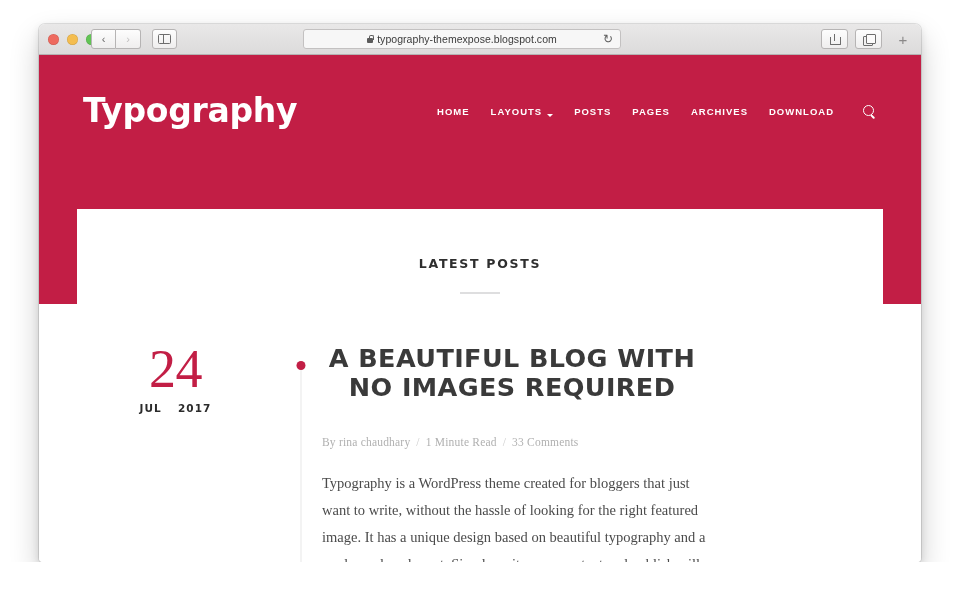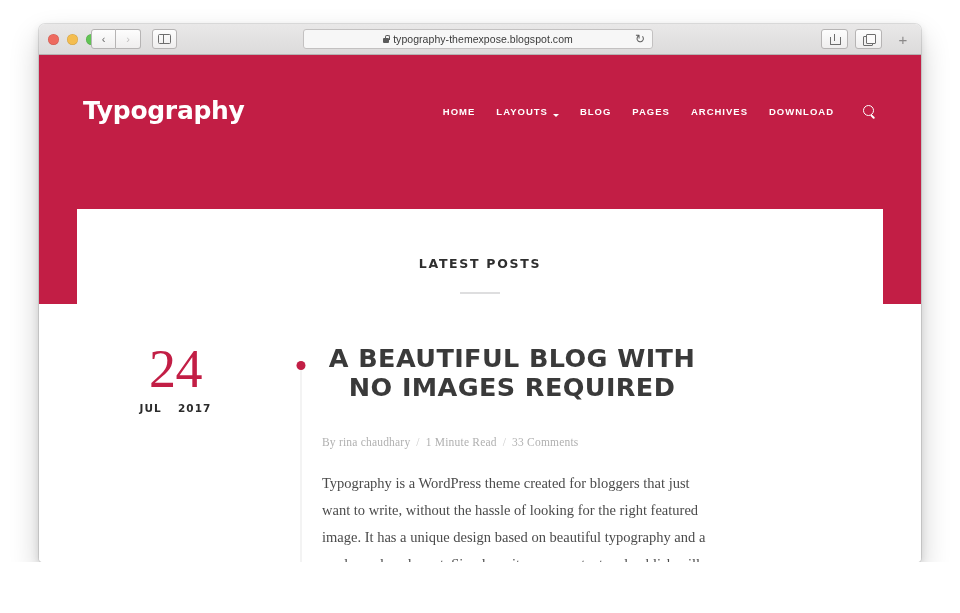--- a/index.html
+++ b/index.html
@@ -83,21 +83,21 @@
     content: "";
     position: absolute;
     left: 4px; top: 0; bottom: 0;
     width: 1px;
     background: #6d6d6d;
   }
 
   .url-bar {
     position: absolute;
     left: 264px; top: 5px;
-    width: 350px; height: 20px;
+    width: 318px; height: 20px;
     background: #f7f7f7;
     border: 1px solid #c3c1c1;
     border-radius: 3px;
     display: flex;
     align-items: center;
     justify-content: center;
   }
   .url-text {
     font-size: 10.5px;
     color: #3b3b3b;
@@ -220,21 +220,21 @@
     left: 0; top: 0;
     width: 100%;
     height: 105px;
     display: flex;
     align-items: center;
     padding: 0 43px 0 44px;
     z-index: 3;
   }
 
   .site-logo {
-    font-size: 25px;
+    font-size: 33px;
     font-weight: 700;
     color: #ffffff;
     letter-spacing: -0.3px;
     font-family: "DejaVu Sans", sans-serif;
     margin-top: 6px;
   }
 
   .main-nav {
     margin-left: auto;
     display: flex;
@@ -477,21 +477,21 @@
 
       <div class="main-nav">
         <a class="nav-item" href="#">
           <span>HOME</span>
         </a>
         <a class="nav-item" href="#">
           <span>LAYOUTS</span>
           <span class="chevron-down"></span>
         </a>
         <a class="nav-item" href="#">
-          <span>BLOG</span>
+          <span>POSTS</span>
         </a>
         <a class="nav-item" href="#">
           <span>PAGES</span>
         </a>
         <a class="nav-item" href="#">
           <span>ARCHIVES</span>
         </a>
         <a class="nav-item" href="#">
           <span>DOWNLOAD</span>
         </a>

